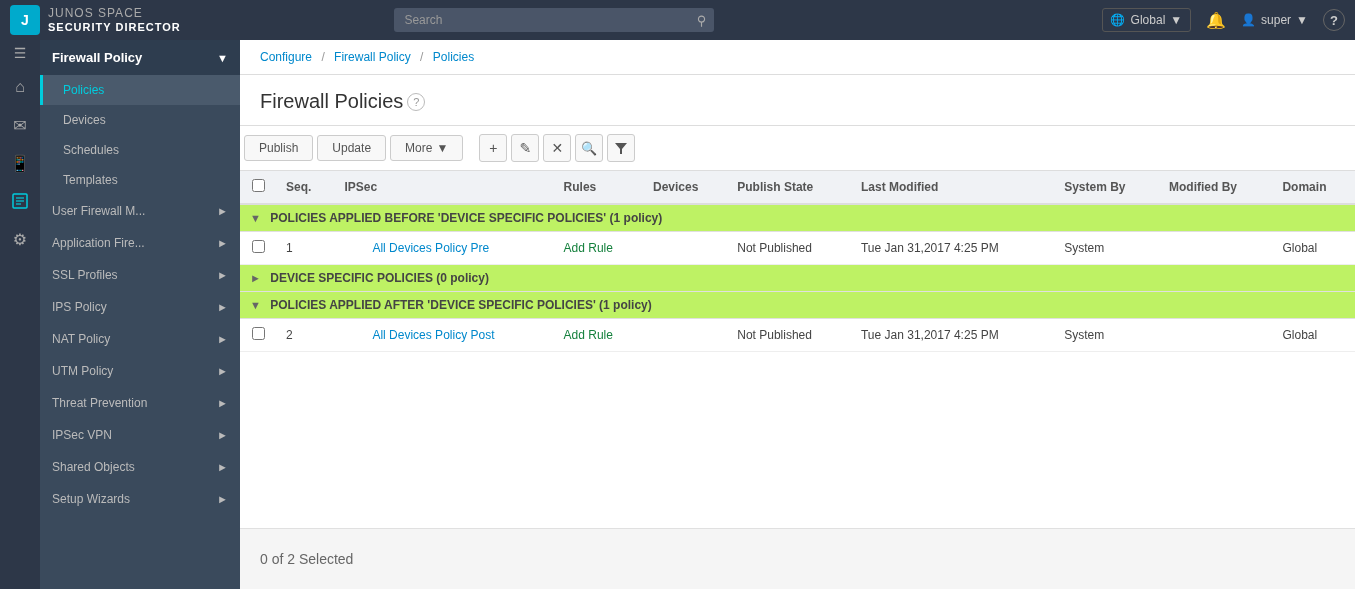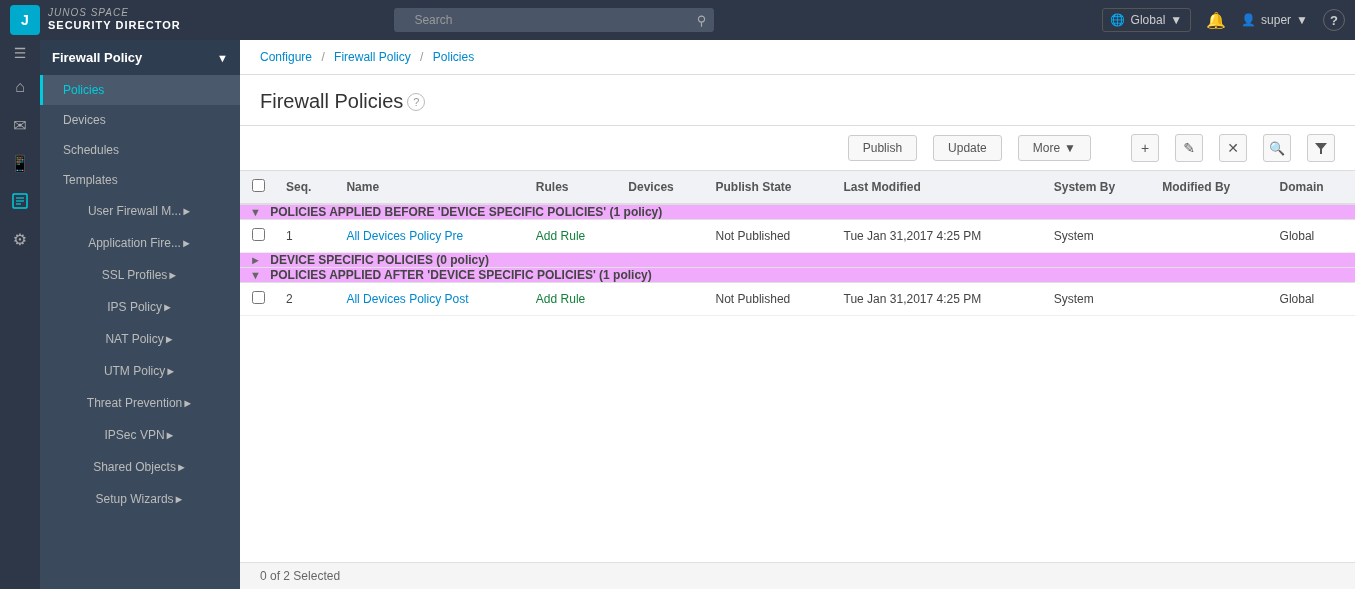--- a/index.html
+++ b/index.html
@@ -21,34 +21,34 @@
       margin-right: 20px;
     }
     .topbar-logo .logo-icon {
       width: 30px; height: 30px;
       background: #00aacc;
       border-radius: 4px;
       display: flex; align-items: center; justify-content: center;
       color: white; font-weight: bold; font-size: 14px; margin-right: 8px;
     }
     .topbar-logo .logo-text { line-height: 1.2; }
-    .topbar-logo .logo-text .top { font-size: 10px; color: #aaa; text-transform: uppercase; letter-spacing: 1px; font-style: italic; }
+    .topbar-logo .logo-text .top { font-size: 12px; color: #aaa; text-transform: uppercase; letter-spacing: 1px; }
     .topbar-logo .logo-text .bottom { font-size: 11px; color: #fff; font-weight: bold; text-transform: uppercase; letter-spacing: 1px; }
     .topbar-search {
       flex: 1;
       max-width: 320px;
       position: relative;
       margin: 0 auto;
     }
     .topbar-search input {
       width: 100%;
       background: #4a5568;
       border: none;
       border-radius: 3px;
-      padding: 5px 30px 5px 20px;
+      padding: 5px 30px 5px 10px;
       color: #ccc;
       font-size: 12px;
       outline: none;
     }
     .topbar-search input::placeholder { color: #999; }
     .topbar-search .search-icon {
       position: absolute; right: 8px; top: 50%; transform: translateY(-50%);
       color: #aaa; font-size: 13px;
     }
     .topbar-right {
@@ -118,21 +118,21 @@
     .nav-sidebar .nav-section-header .arrow { font-size: 11px; }
     .nav-sidebar .nav-item {
       padding: 8px 12px 8px 20px;
       font-size: 12px;
       color: #bbb;
       cursor: pointer;
       border-left: 3px solid transparent;
     }
     .nav-sidebar .nav-item.active { color: #00ccdd; border-left-color: #00ccdd; background: #4a5a6c; }
     .nav-sidebar .nav-group {
-      display: flex; align-items: center; justify-content: center;
+      display: flex; align-items: center; justify-content: space-between;
       padding: 9px 12px;
       font-size: 12px; color: #bbb; cursor: pointer;
     }
     .nav-sidebar .nav-group .arrow { font-size: 11px; }
 
     
     .content {
       flex: 1;
       background: #f5f5f5;
       display: flex;
@@ -172,25 +172,25 @@
     .page-title .help-icon {
       color: #999; font-size: 14px; cursor: pointer;
       border: 1px solid #bbb; border-radius: 50%; width: 18px; height: 18px;
       display: flex; align-items: center; justify-content: center; font-size: 11px;
     }
 
     
     .toolbar {
       display: flex;
       align-items: center;
-      justify-content: flex-end;
-      padding: 8px 20px;
+      justify-content: flex-start;
+      padding: 8px 4px;
       background: #fff;
       border-bottom: 1px solid #ddd;
-      gap: 16px;
+      gap: 4px;
       flex-shrink: 0;
     }
     .toolbar button {
       padding: 5px 14px;
       font-size: 12px;
       border: 1px solid #ccc;
       border-radius: 3px;
       background: #f8f8f8;
       color: #555;
       cursor: pointer;
@@ -224,42 +224,42 @@
       padding: 8px 10px;
       text-align: left;
       font-size: 12px;
       color: #555;
       font-weight: bold;
       white-space: nowrap;
     }
     thead th:first-child { width: 36px; text-align: center; }
 
     .group-row td {
-      background: #f0abfc;
-      padding: 0 10px;
+      background: #bef264;
+      padding: 6px 10px;
       font-size: 12px;
       color: #444;
       font-weight: bold;
       border-top: 1px solid #e0e0e0;
       border-bottom: 1px solid #e0e0e0;
     }
     .group-row .collapse-icon { margin-right: 6px; color: #666; font-size: 11px; }
     .data-row td {
       padding: 8px 10px;
       font-size: 12px;
       color: #444;
       border-bottom: 1px solid #eee;
     }
     .data-row td:first-child { text-align: center; }
-    .data-row .link { color: #0088cc; cursor: pointer; text-decoration: none; }
+    .data-row .link { color: #0088cc; cursor: pointer; text-decoration: none; margin-left: 28px; }
     .add-rule-link { color: #15803d; cursor: pointer; font-size: 12px; }
 
     .status-bar {
-      padding: 6px 20px;
-      font-size: 12px;
+      padding: 22px 20px;
+      font-size: 14px;
       color: #666;
       background: #f5f5f5;
       border-top: 1px solid #e0e0e0;
       flex-shrink: 0;
     }
 
     input[type="checkbox"] { cursor: pointer; }
   </style>
 </head>
 <body>
@@ -400,21 +400,21 @@
     </div>
 
     <div class="table-area">
       <table>
         <thead>
           <tr>
             <th>
               <input type="checkbox" style="">
             </th>
             <th>Seq.</th>
-            <th>Name</th>
+            <th>IPSec</th>
             <th>Rules</th>
             <th>Devices</th>
             <th>Publish State</th>
             <th>Last Modified</th>
             <th>System By</th>
             <th>Modified By</th>
             <th>Domain</th>
           </tr>
         </thead>
         <tbody>

